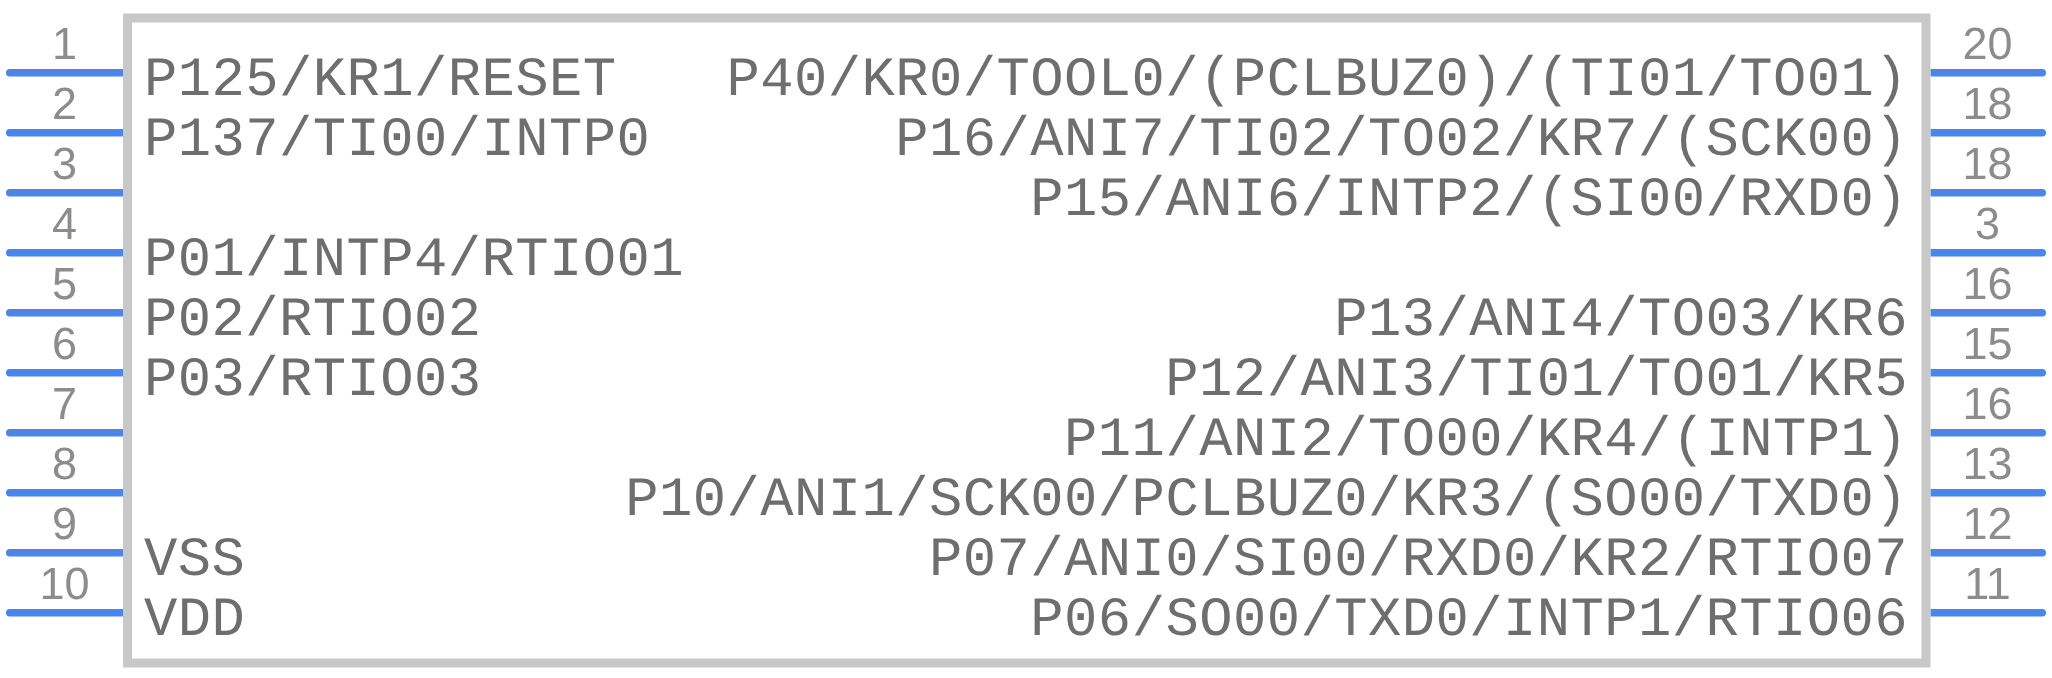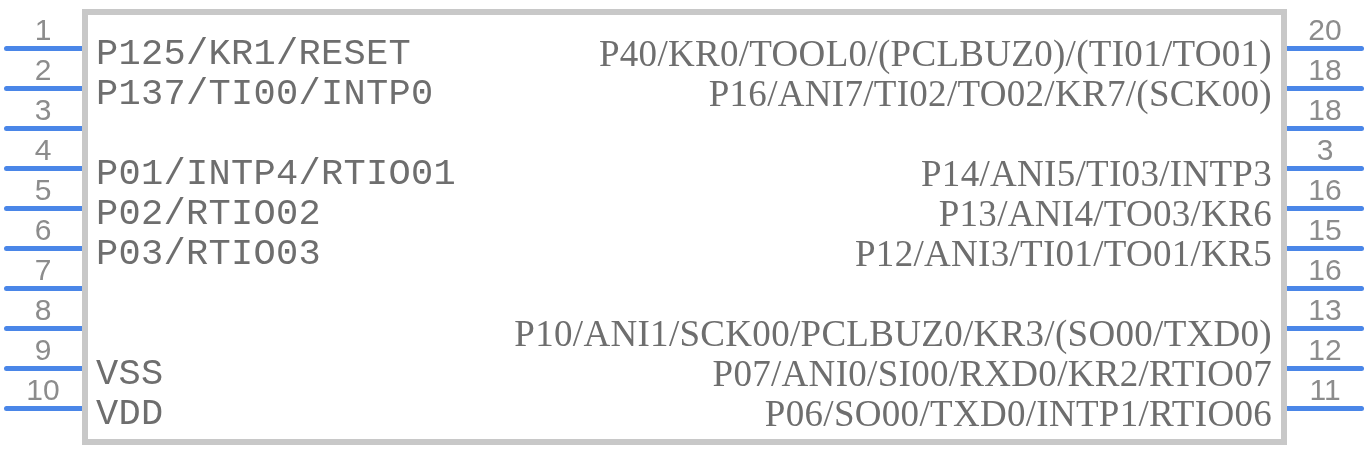--- a/index.html
+++ b/index.html
@@ -40,21 +40,21 @@
   
   .pin-label{
     position:absolute;
     height:40px;line-height:40px;
     font-size:37px;
     letter-spacing:0.3px;
     color:var(--color-label-text,#6e6e6e);
     white-space:pre;
   }
   .pin-label.left{left:96px;}
-  .pin-label.right{right:96px;text-align:right;font-family:Liberation Serif, serif;}
+  .pin-label.right{right:96px;text-align:right;}
 </style>
 </head>
 <body>
 
 <div id="stage">
 
   <div class="pin-unit left" style="top:48px">
       <div class="pin-number">1</div>
       <div class="pin-line"></div>
     </div>
@@ -141,20 +141,21 @@
   <div class="pin-label left" style="top:34px">P125/KR1/RESET</div>
   <div class="pin-label left" style="top:74px">P137/TI00/INTP0</div>
   <div class="pin-label left" style="top:154px">P01/INTP4/RTIO01</div>
   <div class="pin-label left" style="top:194px">P02/RTIO02</div>
   <div class="pin-label left" style="top:234px">P03/RTIO03</div>
   <div class="pin-label left" style="top:394px">VDD</div>
   <div class="pin-label left" style="top:354px">VSS</div>
 
   <div class="pin-label right" style="top:34px">P40/KR0/TOOL0/(PCLBUZ0)/(TI01/TO01)</div>
   <div class="pin-label right" style="top:74px">P16/ANI7/TI02/TO02/KR7/(SCK00)</div>
-  <div class="pin-label right" style="top:154px">P14/ANI5/TI03/INTP3</div>
+  <div class="pin-label right" style="top:114px">P15/ANI6/INTP2/(SI00/RXD0)</div>
   <div class="pin-label right" style="top:194px">P13/ANI4/TO03/KR6</div>
   <div class="pin-label right" style="top:234px">P12/ANI3/TI01/TO01/KR5</div>
+  <div class="pin-label right" style="top:274px">P11/ANI2/TO00/KR4/(INTP1)</div>
   <div class="pin-label right" style="top:314px">P10/ANI1/SCK00/PCLBUZ0/KR3/(SO00/TXD0)</div>
   <div class="pin-label right" style="top:354px">P07/ANI0/SI00/RXD0/KR2/RTIO07</div>
   <div class="pin-label right" style="top:394px">P06/SO00/TXD0/INTP1/RTIO06</div>
 
 </div>
 
 </body></html>

